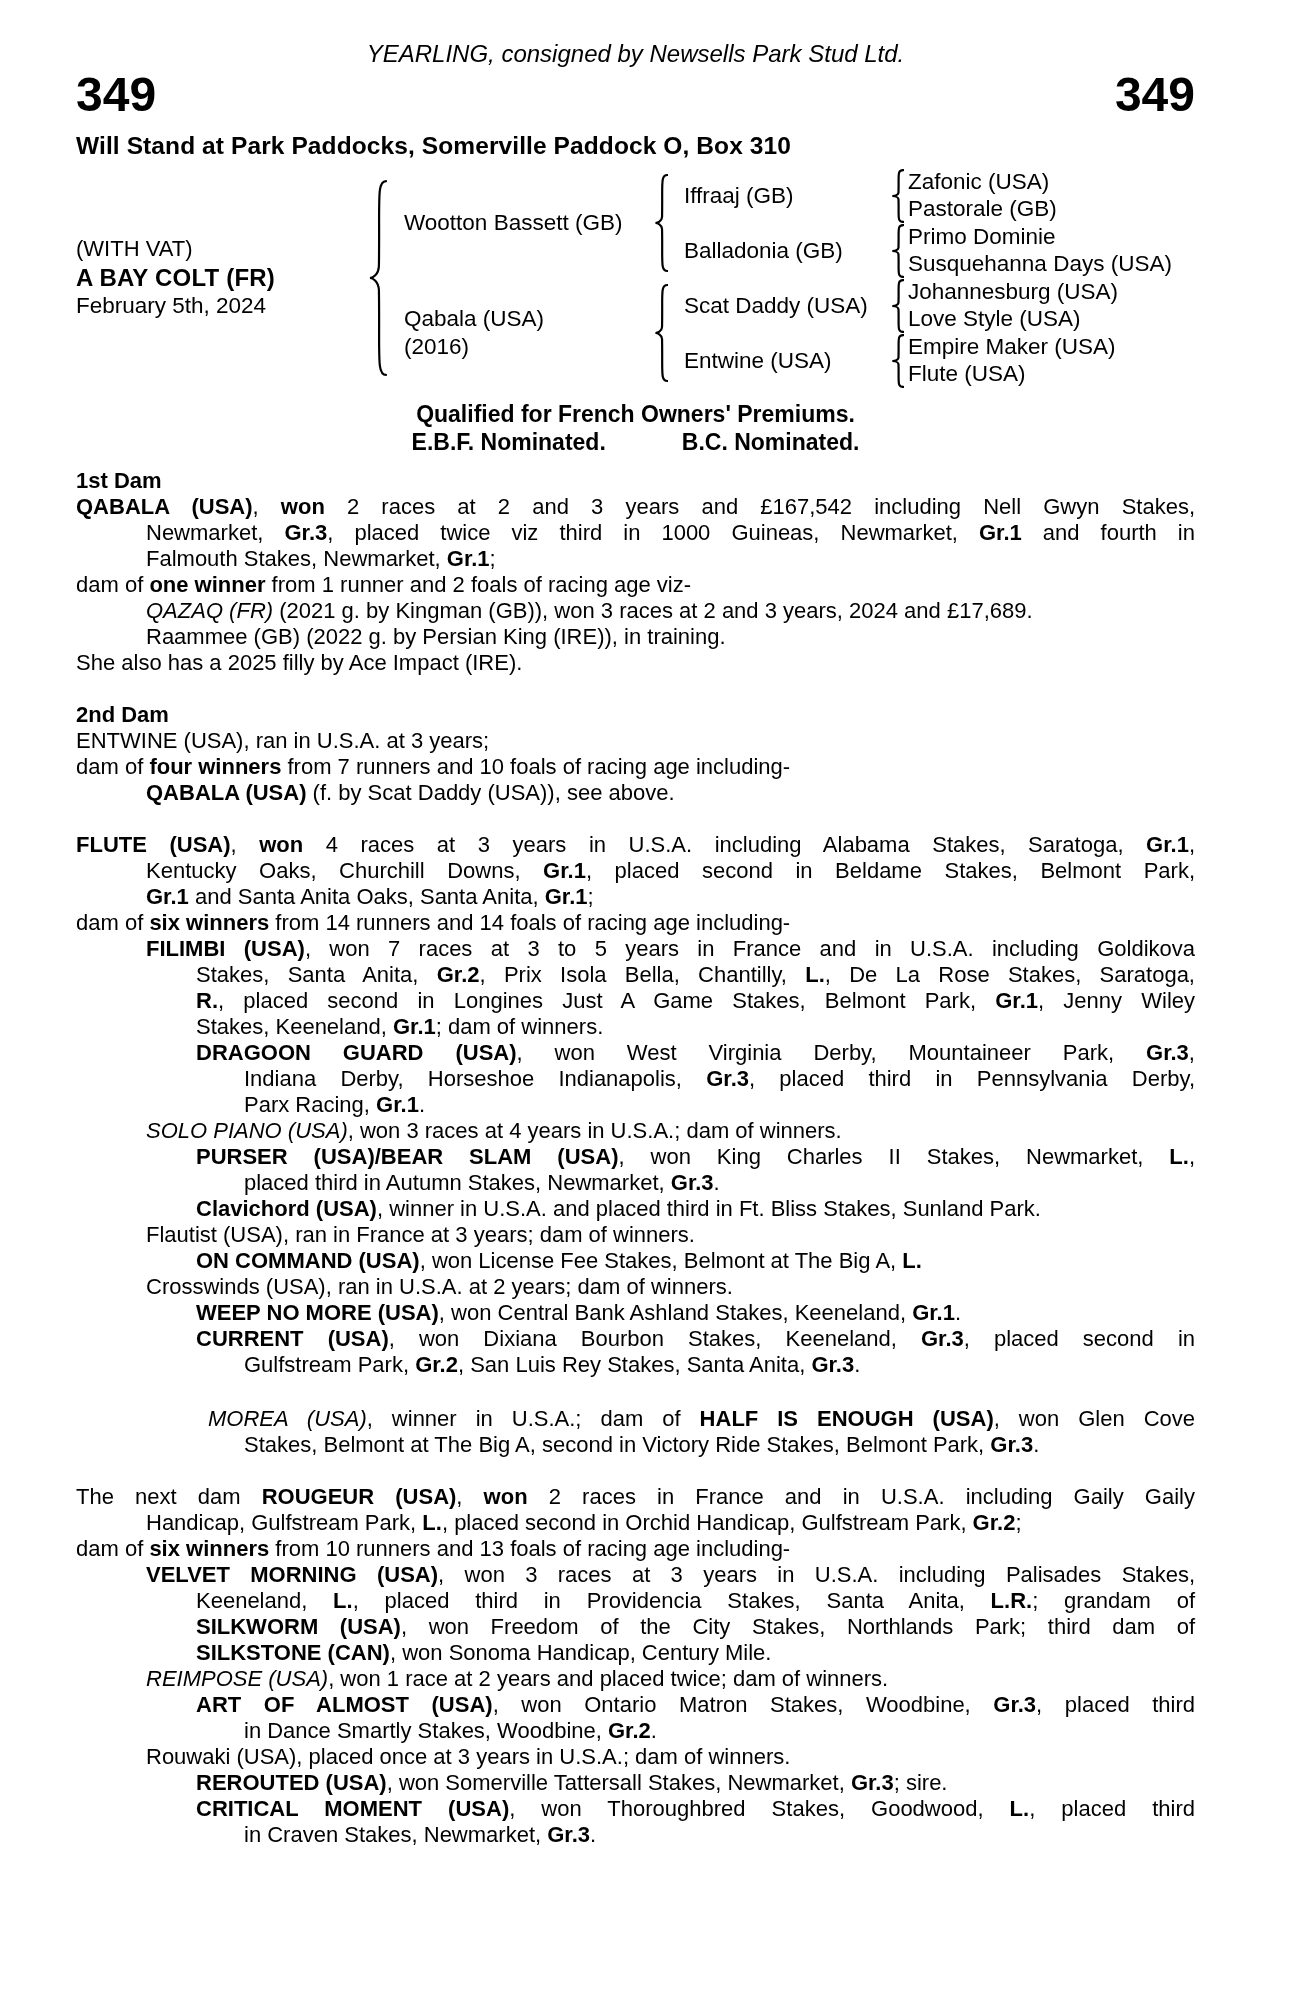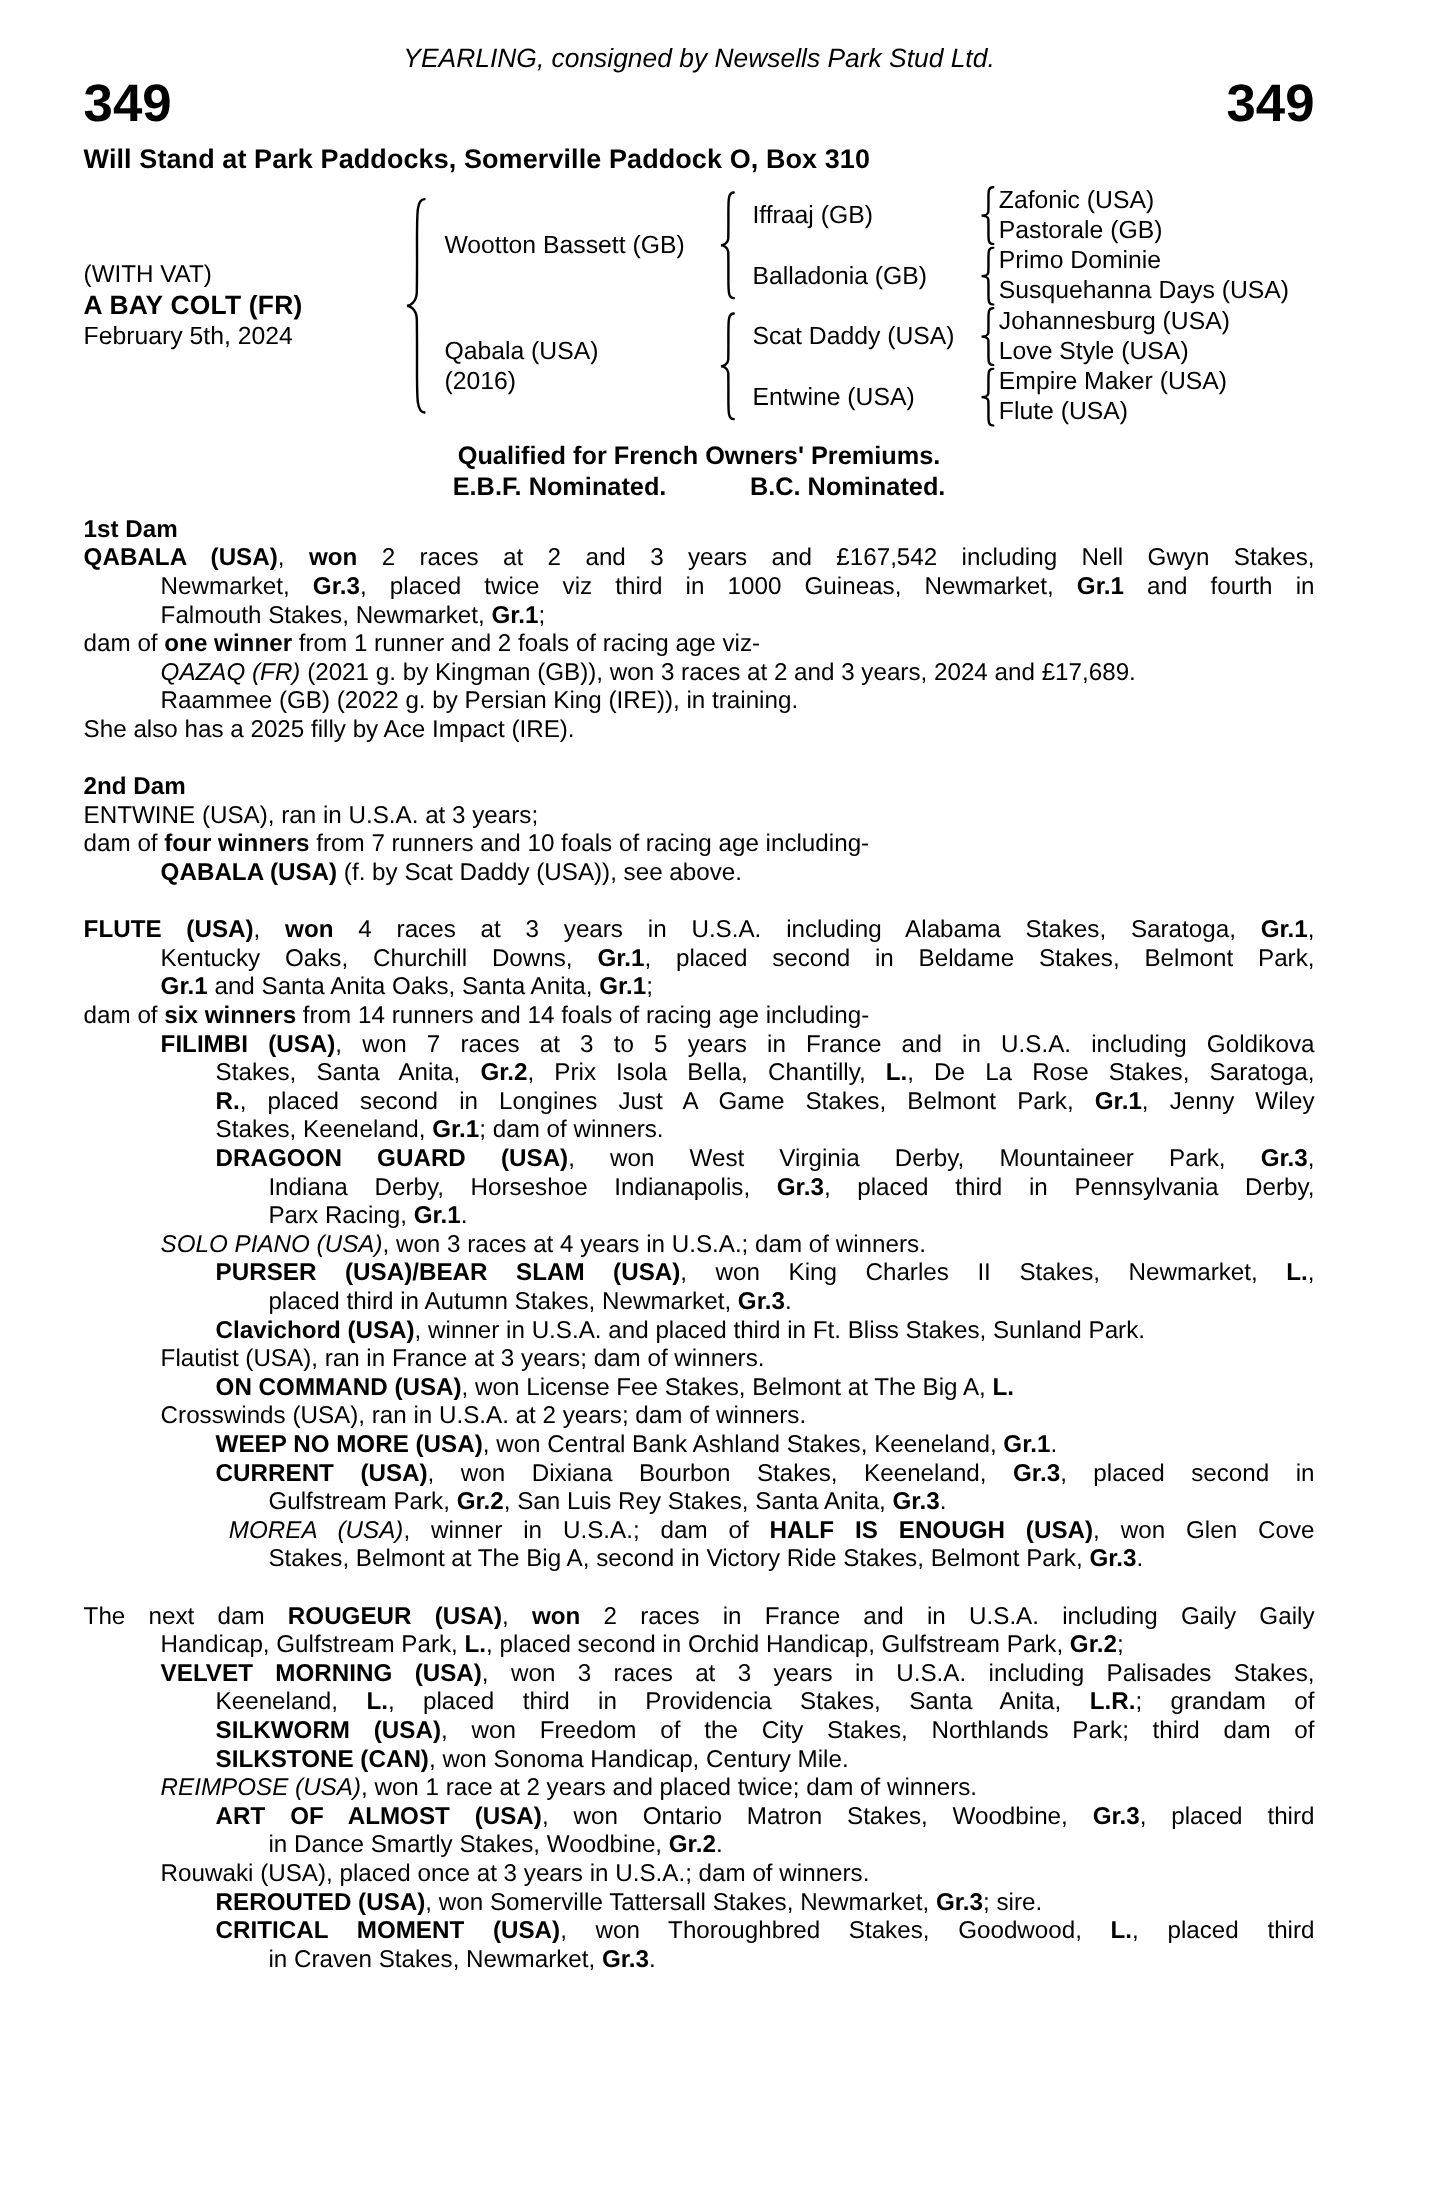--- a/index.html
+++ b/index.html
@@ -220,28 +220,31 @@
           <div class="line" style="padding-left: 70px;"><span>Crosswinds (USA), ran in U.S.A. at 2 years; dam of winners.</span></div>
         </div>
         <div class="para">
           <div class="line" style="padding-left: 120px;"><span class="bb">WEEP NO MORE (USA)</span><span>, won Central Bank Ashland Stakes, Keeneland, </span><span class="bb">Gr.1</span><span>.</span></div>
         </div>
         <div class="para">
           <div class="line jl" style="padding-left: 120px;"><span class="bb">CURRENT (USA)</span><span>, won Dixiana Bourbon Stakes, Keeneland, </span><span class="bb">Gr.3</span><span>, placed second in</span></div>
           <div class="line" style="padding-left: 168px;"><span>Gulfstream Park, </span><span class="bb">Gr.2</span><span>, San Luis Rey Stakes, Santa Anita, </span><span class="bb">Gr.3</span><span>.</span></div>
         </div>
         <div class="para">
-          <div class="line jl" style="padding-left: 132px;"><span class="ii">MOREA (USA)</span><span>, winner in U.S.A.; dam of </span><span class="bb">HALF IS ENOUGH (USA)</span><span>, won Glen Cove</span></div>
+          <div class="line jl" style="padding-left: 132px; margin-top: 28px;"><span class="ii">MOREA (USA)</span><span>, winner in U.S.A.; dam of </span><span class="bb">HALF IS ENOUGH (USA)</span><span>, won Glen Cove</span></div>
           <div class="line" style="padding-left: 168px;"><span>Stakes, Belmont at The Big A, second in Victory Ride Stakes, Belmont Park, </span><span class="bb">Gr.3</span><span>.</span></div>
         </div>
       </div>
       <div class="section">
         <div class="para">
           <div class="line jl" style="padding-left: 0px;"><span>The next dam </span><span class="bb">ROUGEUR (USA)</span><span>, </span><span class="bb">won</span><span> 2 races in France and in U.S.A. including Gaily Gaily</span></div>
           <div class="line" style="padding-left: 70px;"><span>Handicap, Gulfstream Park, </span><span class="bb">L.</span><span>, placed second in Orchid Handicap, Gulfstream Park, </span><span class="bb">Gr.2</span><span>;</span></div>
+        </div>
+        <div class="para">
+          <div class="line" style="padding-left: 0px;"><span>dam of </span><span class="bb">six winners</span><span> from 10 runners and 13 foals of racing age including-</span></div>
         </div>
         <div class="para">
           <div class="line jl" style="padding-left: 70px;"><span class="bb">VELVET MORNING (USA)</span><span>, won 3 races at 3 years in U.S.A. including Palisades Stakes,</span></div>
           <div class="line jl" style="padding-left: 120px;"><span>Keeneland, </span><span class="bb">L.</span><span>, placed third in Providencia Stakes, Santa Anita, </span><span class="bb">L.R.</span><span>; grandam of</span></div>
           <div class="line jl" style="padding-left: 120px;"><span class="bb">SILKWORM (USA)</span><span>, won Freedom of the City Stakes, Northlands Park; third dam of</span></div>
           <div class="line" style="padding-left: 120px;"><span class="bb">SILKSTONE (CAN)</span><span>, won Sonoma Handicap, Century Mile.</span></div>
         </div>
         <div class="para">
           <div class="line" style="padding-left: 70px;"><span class="ii">REIMPOSE (USA)</span><span>, won 1 race at 2 years and placed twice; dam of winners.</span></div>
         </div>

